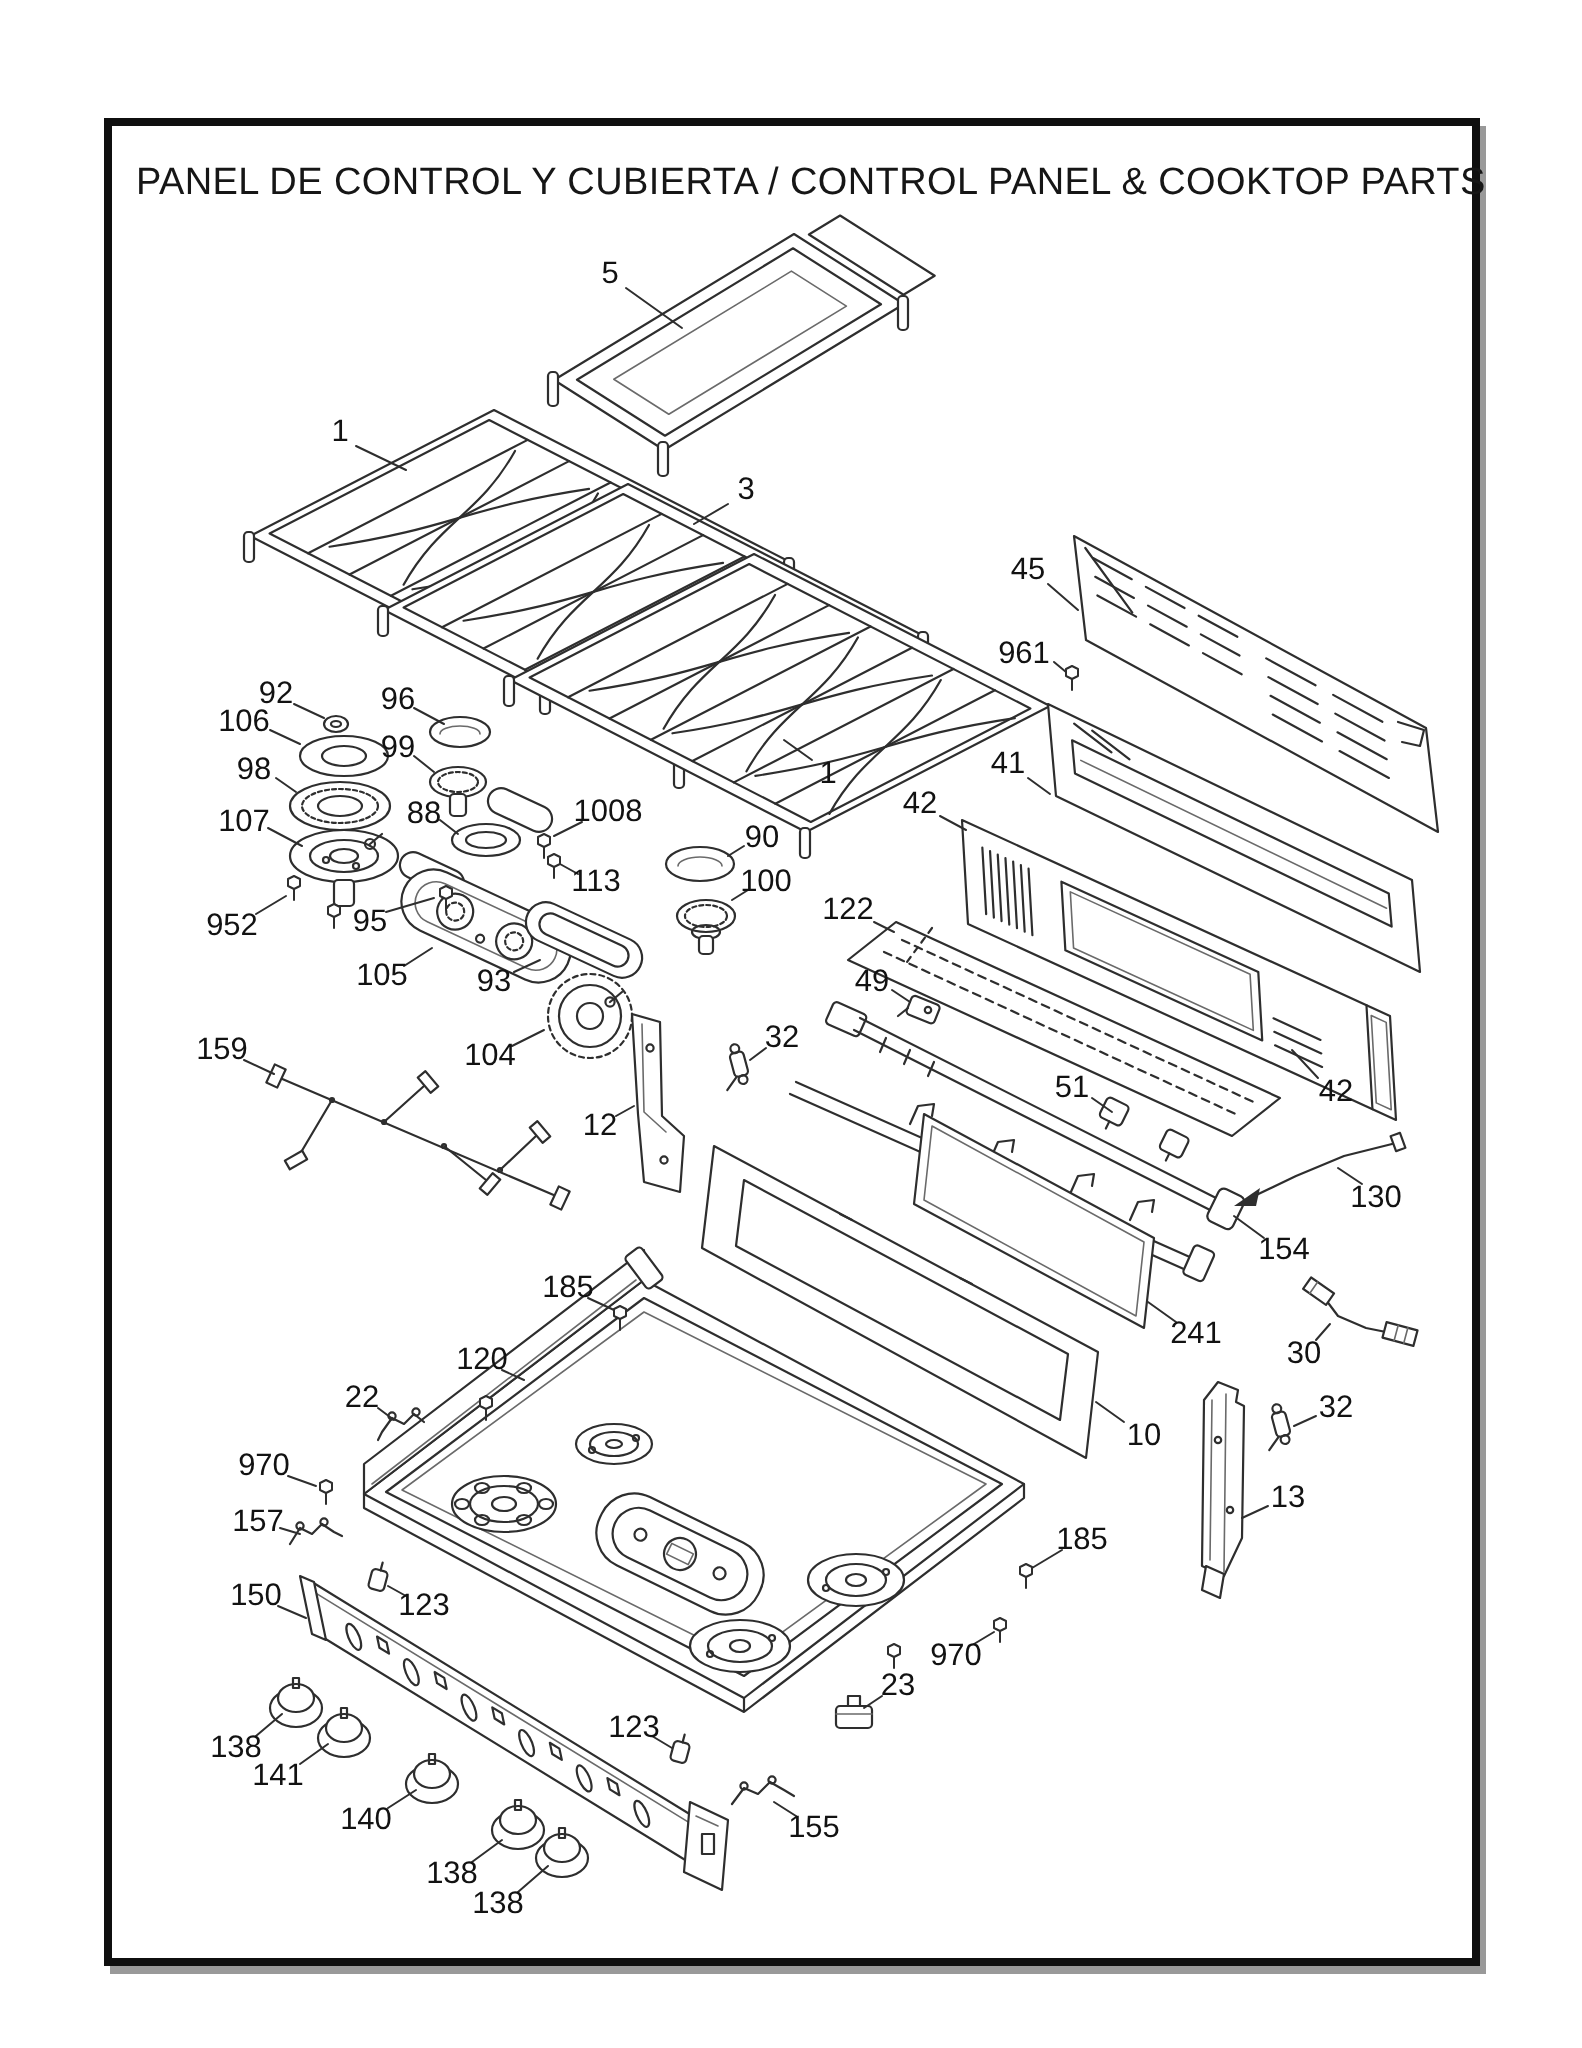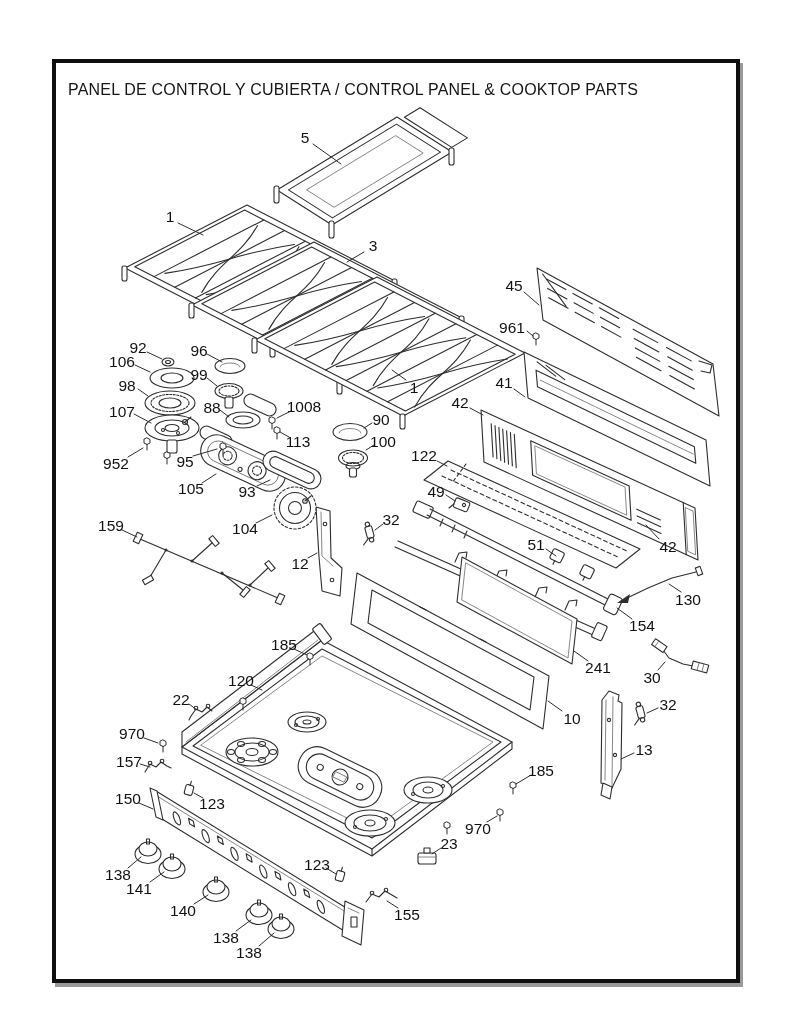--- a/index.html
+++ b/index.html
@@ -1,20 +1,20 @@
 <!DOCTYPE html>
 <html><head>
 <meta charset="utf-8">
 <style>
   html,body{margin:0;padding:0;background:#fff;}
   .page{position:relative;width:791px;height:1024px;background:#fff;overflow:hidden;
         font-family:"Liberation Sans",sans-serif;color:#141414;}
   .frame{position:absolute;left:52px;top:59px;width:680px;height:916px;
          border:4px solid #0f0f0f;box-shadow:3px 4px 0 rgba(70,70,70,.55);background:#fff;}
-  .title{position:absolute;left:68px;top:81px;font-size:16px;letter-spacing:.2px;
+  .title{position:absolute;left:68px;top:81px;font-size:19px;letter-spacing:.2px;
          white-space:nowrap;color:#161616;}
   .model{position:absolute;left:0;top:81px;width:716px;text-align:right;font-size:14.5px;
          letter-spacing:.3px;color:#161616;}
   svg.diagram{position:absolute;left:0;top:0;width:791px;height:1024px;}
   svg .ln{stroke:#2e2e2e;stroke-width:1.1;fill:none;}
   svg .f{fill:#ffffff;}
   svg .thin{stroke:#6a6a6a;stroke-width:.8;fill:none;}
   #callout-layer text{font-family:"Liberation Sans",sans-serif;font-size:15.5px;fill:#121212;
          text-anchor:middle;dominant-baseline:central;}
   #callout-layer line{stroke:#2e2e2e;stroke-width:1;}

